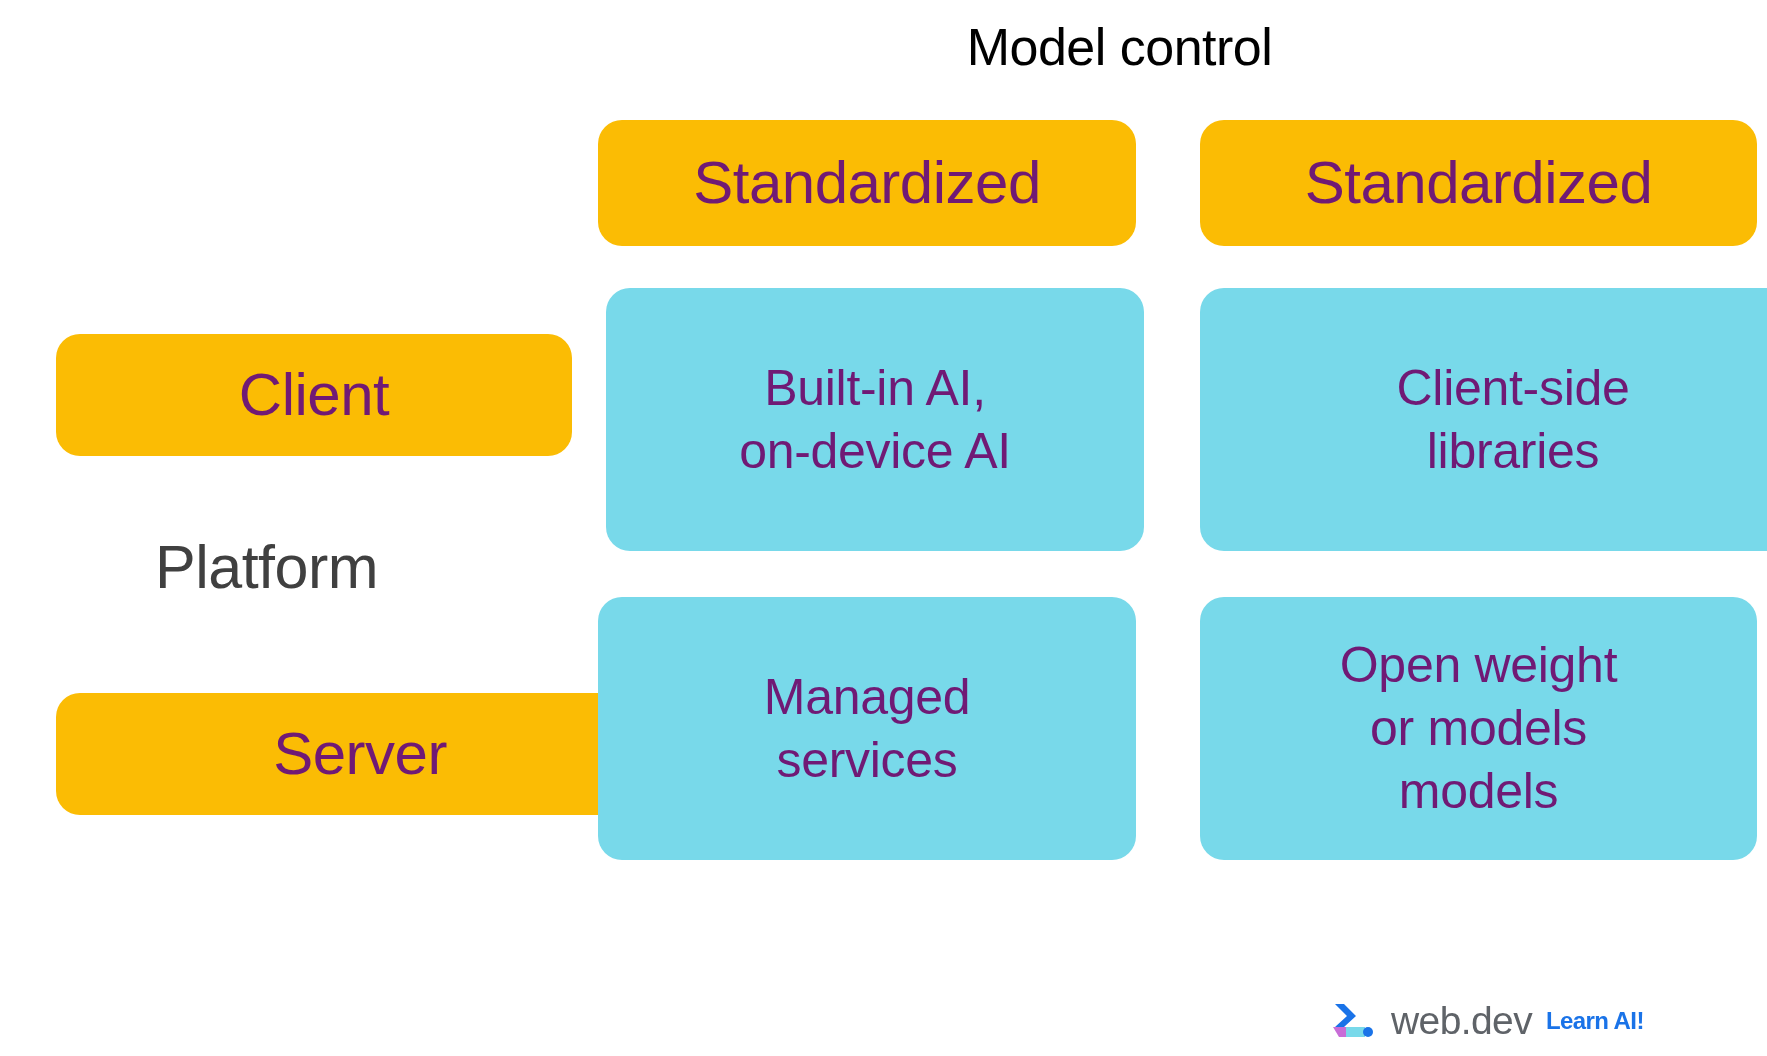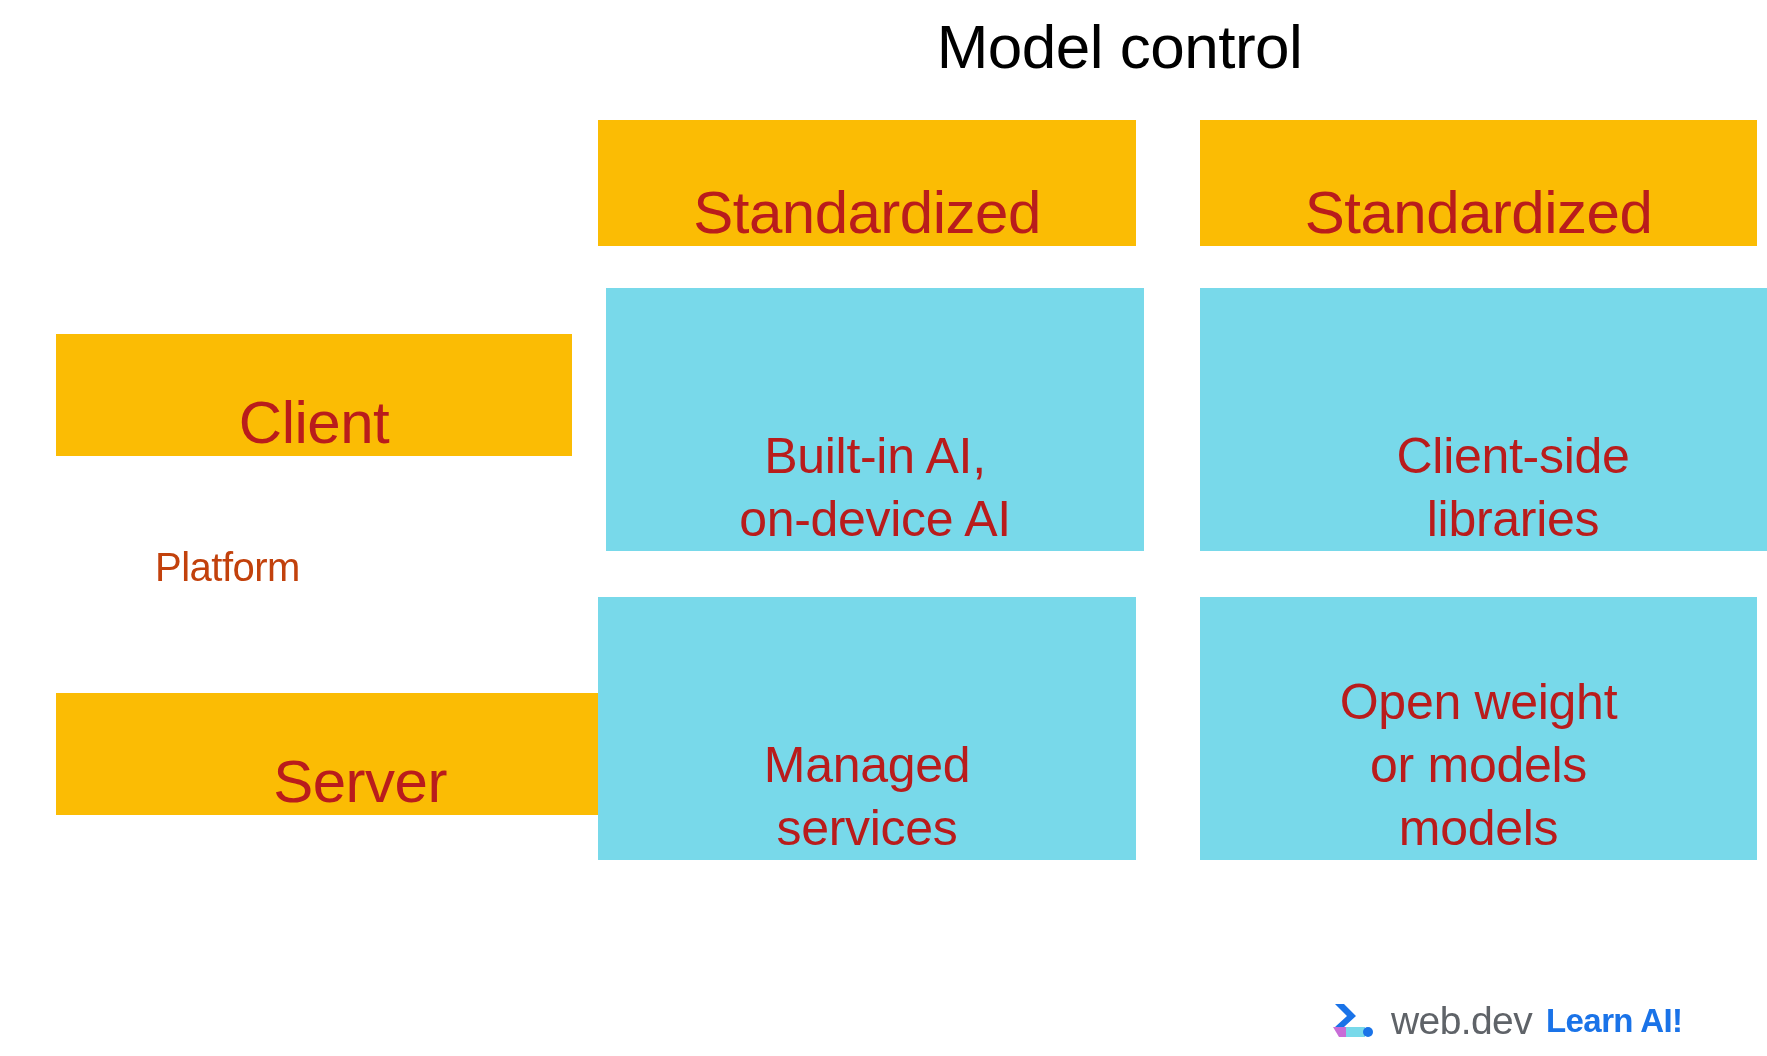--- a/index.html
+++ b/index.html
@@ -18,40 +18,41 @@
     background: #ffffff;
     overflow: hidden;
   }
 
   .title {
     position: absolute;
     left: 0;
     top: 12px;
     width: 1767px;
     text-align: center;
-    font-size: 62px;
+    font-size: 52px;
     line-height: 70px;
     color: #000000;
     letter-spacing: -0.5px;
     font-weight: 400;
   }
   
   .title > span {
     display: inline-block;
     transform: translateX(236px);
   }
 
   .cell {
     position: absolute;
     display: flex;
-    align-items: flex-end;
+    align-items: center;
     justify-content: center;
     text-align: center;
-    color: #b91c1c;
+    color: #701a75;
     box-sizing: border-box;
+    border-radius: 24px;
   }
 
   .yellow { background: #FBBC04; }
   .cyan   { background: #78D9EA; }
 
   .col-header {
     font-size: 60px;
     line-height: 66px;
     letter-spacing: -0.5px;
   }
@@ -61,23 +62,23 @@
     letter-spacing: -0.5px;
     margin-left: 26px;
   }
   .matrix-cell {
     font-size: 50px;
     line-height: 63px;
     letter-spacing: -0.3px;
   }
   .axis-label {
     position: absolute;
-    font-size: 40px;
+    font-size: 61px;
     line-height: 64px;
-    color: #c2410c;
+    color: #404040;
     letter-spacing: -0.5px;
   }
 
   
   #col-head-0 { left: 598px;  top: 120px; width: 538px; height: 126px; }
   #col-head-1 { left: 1200px; top: 120px; width: 557px; height: 126px; }
 
   
   #row-head-0 { left: 30px; top: 334px; width: 516px; height: 122px; }
   #row-head-1 { left: 30px; top: 693px; width: 608px; height: 122px; }
@@ -108,21 +109,21 @@
     height: 40px;
     display: block;
   }
   #brand-wordmark {
     font-size: 39px;
     line-height: 36px;
     color: #5F6368;
     letter-spacing: -0.6px;
   }
   #brand-tagline {
-    font-size: 33px;
+    font-size: 24px;
     line-height: 36px;
     color: #1A73E8;
     font-weight: 700;
     letter-spacing: -0.6px;
   }
 </style>
 </head>
 <body>
 
 <div id="stage">

